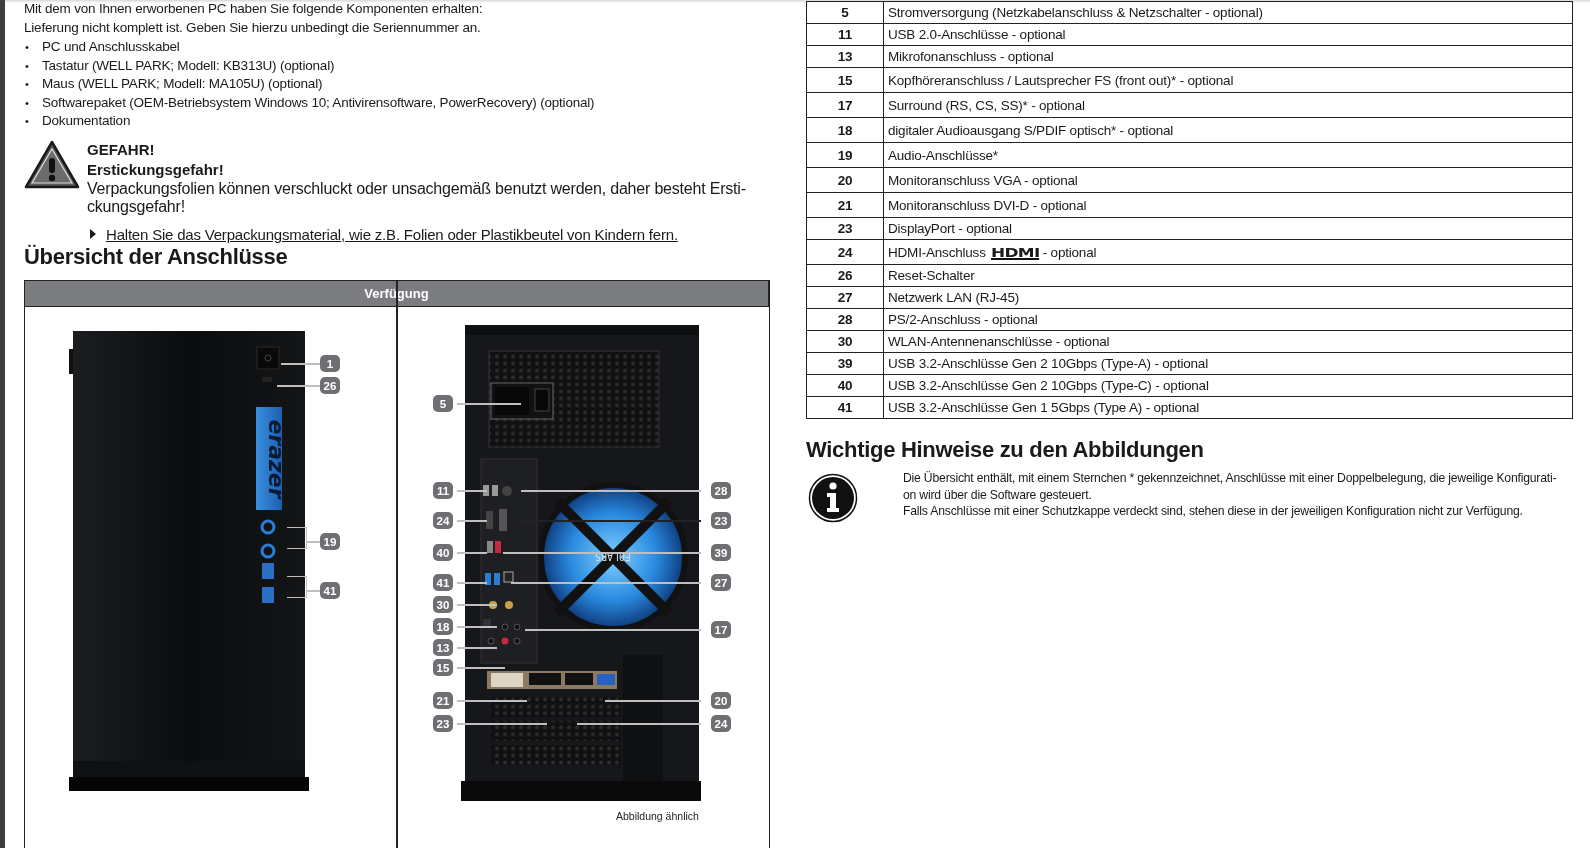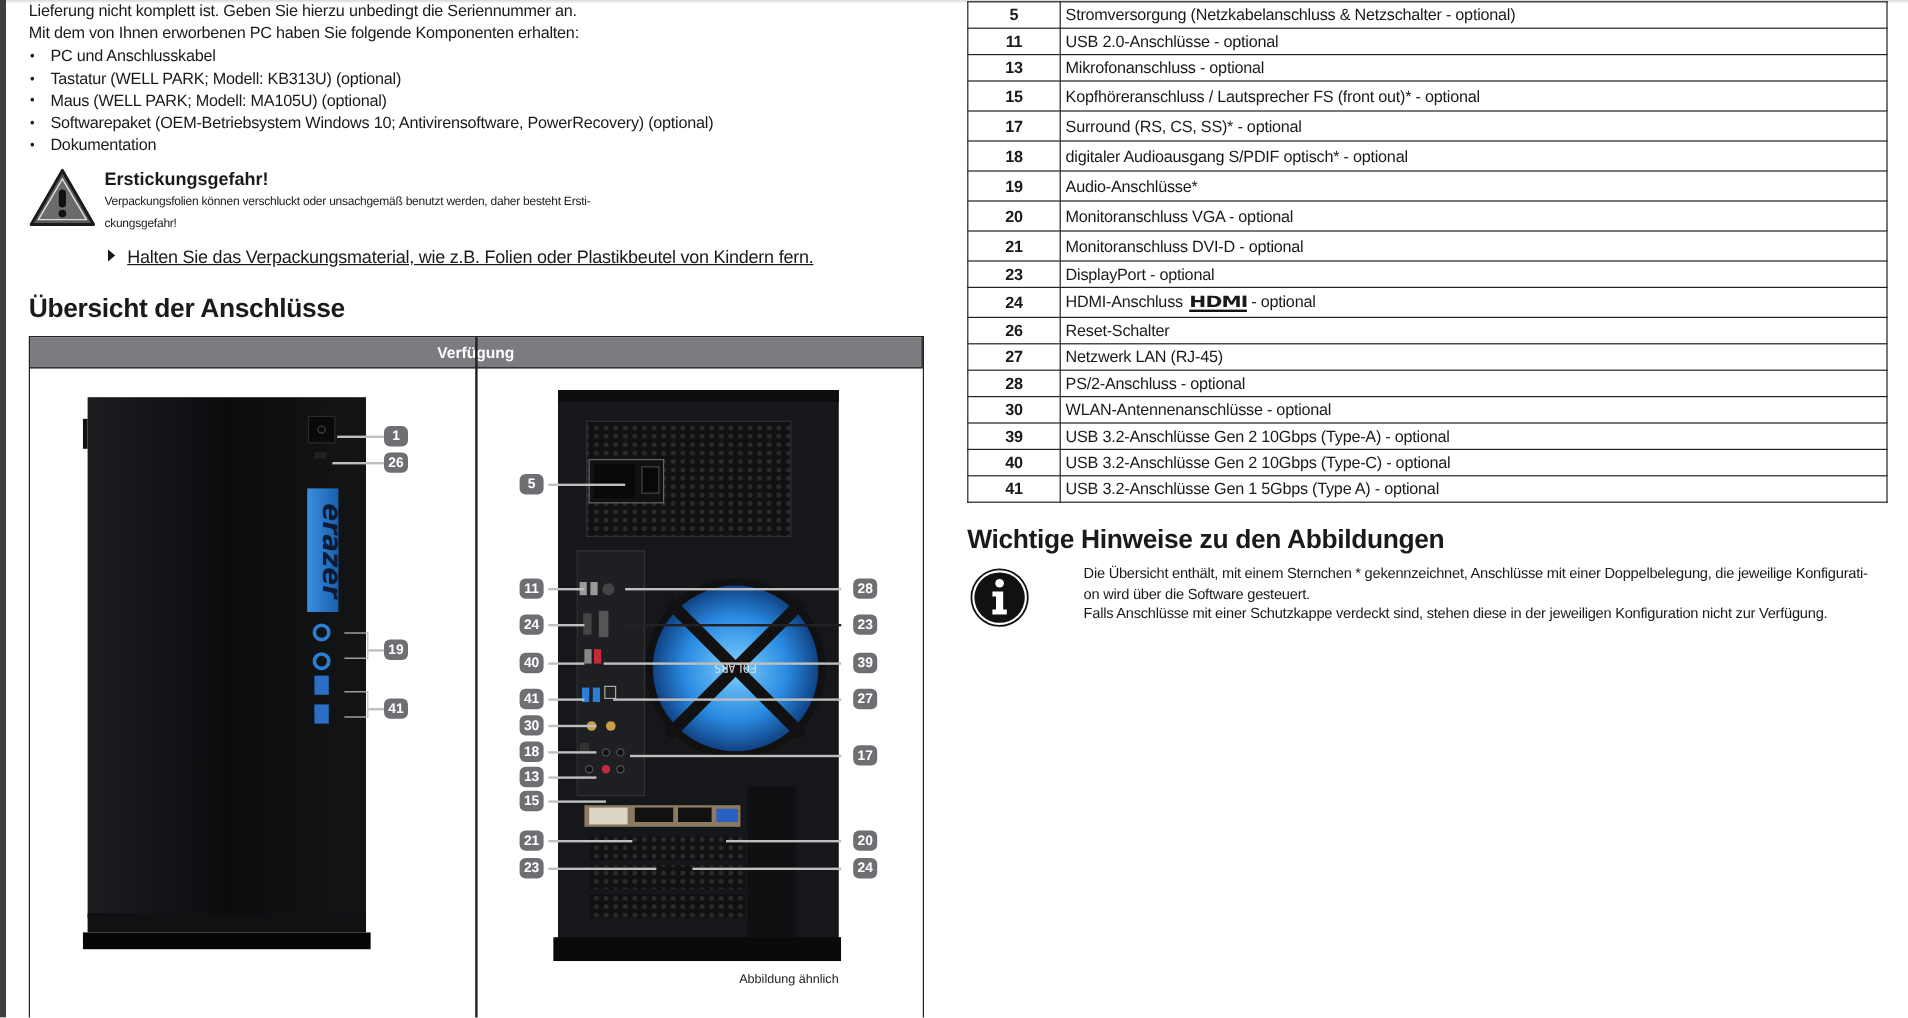--- a/index.html
+++ b/index.html
@@ -13,21 +13,21 @@
   .intro p { margin: 0; }
   .bullets { list-style: none; margin-top: 1px; }
   .bullets li { position: relative; padding-left: 18px; line-height: 18.5px; }
   .bullets li::before { content: "•"; position: absolute; left: 1px; top: 0; font-size: 11px; }
 
   .warn { position: absolute; left: 24px; top: 140px; width: 760px; }
   .warn-icon { position: absolute; left: 0; top: 0; width: 56px; height: 50px; }
   .warn-body { position: absolute; left: 63px; top: 0; width: 680px; }
   .warn-title { font-weight: bold; font-size: 15px; line-height: 20px; margin-top: 0px; }
   .warn-sub { font-weight: bold; font-size: 15px; line-height: 20px; }
-  .warn-text { font-size: 10px; line-height: 18px; letter-spacing: -0.2px; }
+  .warn-text { font-size: 16px; line-height: 18px; letter-spacing: -0.2px; }
   .warn-action { font-size: 15px; line-height: 20px; margin-top: 9px; letter-spacing: -0.2px; text-decoration: underline; }
   .warn-action .arrow { display: inline-block; width: 0; height: 0; border-left: 6px solid #1a1a1a; border-top: 5px solid transparent; border-bottom: 5px solid transparent; margin: 0 10px 0 3px; vertical-align: 1px; }
 
   .section-h { position: absolute; left: 24px; top: 244px; font-size: 22px; font-weight: bold; letter-spacing: -0.3px; }
 
   .ports-fig { position: absolute; left: 24px; top: 280px; width: 746px; height: 570px; border: 1.5px solid #222; }
   .fig-head { display: flex; height: 26px; background: #7b7c80; border-bottom: 1.5px solid #222; }
   .fig-head div { flex: 1; color: #fff; font-weight: bold; font-size: 13px; display: flex; align-items: center; justify-content: center; }
   .fig-head div:first-child { border-right: 1.5px solid #222; }
   .fig-divider { position: absolute; left: 371px; top: 0; bottom: 0; width: 1.5px; background: #222; }
@@ -48,39 +48,40 @@
   .info-icon { position: absolute; left: 808px; top: 473px; width: 50px; height: 50px; }
   .notes-text { position: absolute; left: 869px; top: 470px; width: 690px; font-size: 12.2px; line-height: 16.5px; letter-spacing: -0.2px; margin-left: 34px; }
 </style>
 </head>
 <body>
 
 <div class="left-strip"></div>
 <div class="top-shade"></div>
 
 <div class="intro">
+  <p>Mit dem von Ihnen erworbenen PC haben Sie folgende Komponenten erhalten:</p>
   <p>Lieferung nicht komplett ist. Geben Sie hierzu unbedingt die Seriennummer an.</p>
-  <p>Mit dem von Ihnen erworbenen PC haben Sie folgende Komponenten erhalten:</p>
   <ul class="bullets">
     <li>PC und Anschlusskabel</li>
     <li>Tastatur (WELL PARK; Modell: KB313U) (optional)</li>
     <li>Maus (WELL PARK; Modell: MA105U) (optional)</li>
     <li>Softwarepaket (OEM-Betriebsystem Windows 10; Antivirensoftware, PowerRecovery) (optional)</li>
     <li>Dokumentation</li>
   </ul>
 </div>
 
 <div class="warn">
   <svg class="warn-icon" viewBox="0 0 56 50">
     <polygon points="28,2 54,47 2,47" fill="#5a5a5a" stroke="#1a1a1a" stroke-width="2.5" stroke-linejoin="round"></polygon>
     <polygon points="28,9 48,43 8,43" fill="#6b6b6b" stroke="#ddd" stroke-width="1.2"></polygon>
     <rect x="25" y="18" width="6" height="15" rx="3" fill="#111"></rect>
     <circle cx="28" cy="38" r="3.2" fill="#111"></circle>
   </svg>
   <div class="warn-body">
+    <div class="warn-title">GEFAHR!</div>
     <div class="warn-sub">Erstickungsgefahr!</div>
     <div class="warn-text">Verpackungsfolien können verschluckt oder unsachgemäß benutzt werden, daher besteht Ersti-</div>
     <div class="warn-text">ckungsgefahr!</div>
     <div class="warn-action"><span class="arrow"></span><span>Halten Sie das Verpackungsmaterial, wie z.B. Folien oder Plastikbeutel von Kindern fern.</span></div>
   </div>
 </div>
 
 <div class="section-h">Übersicht der Anschlüsse</div>
 
 <div class="ports-fig">

